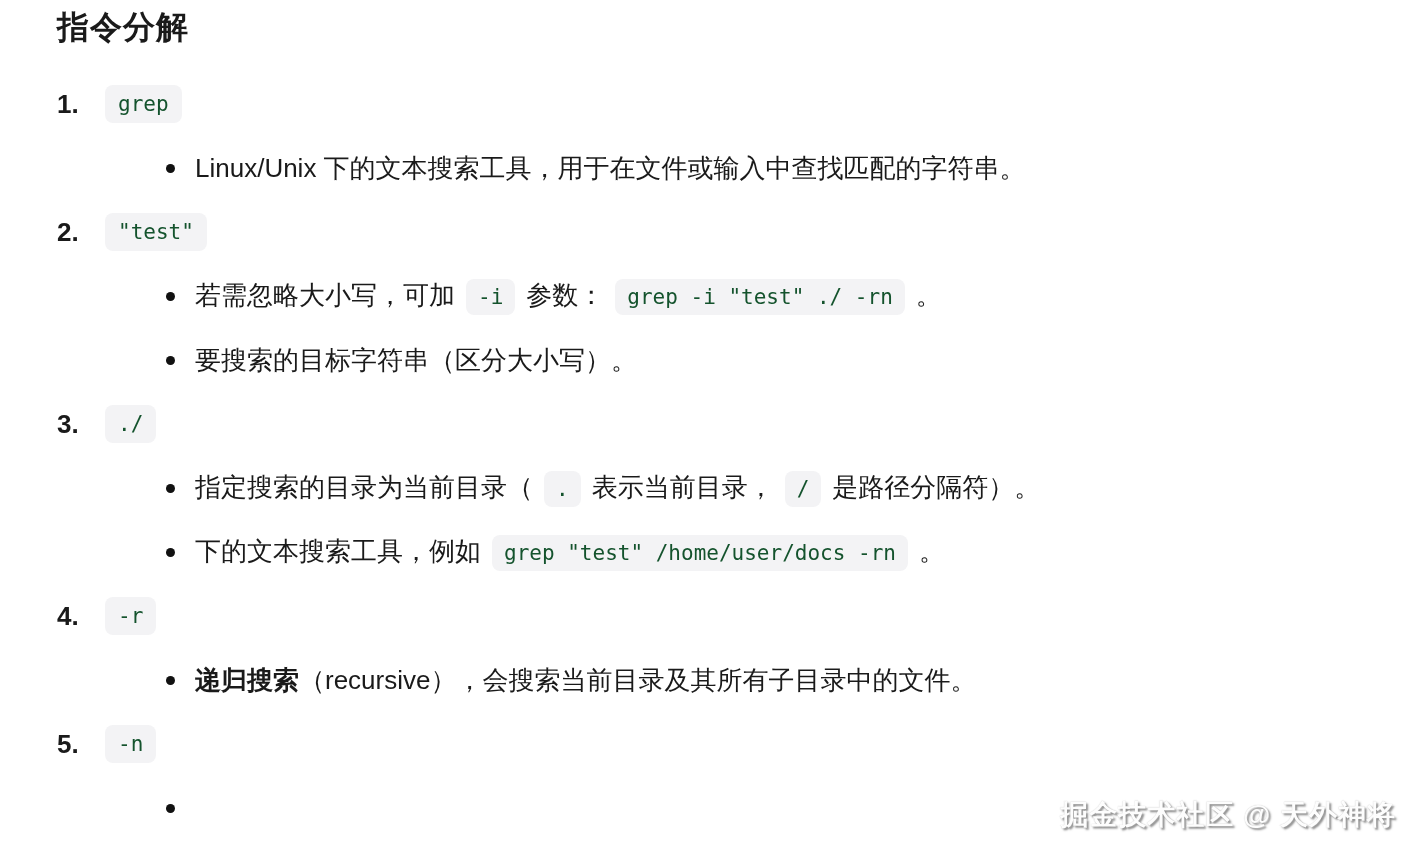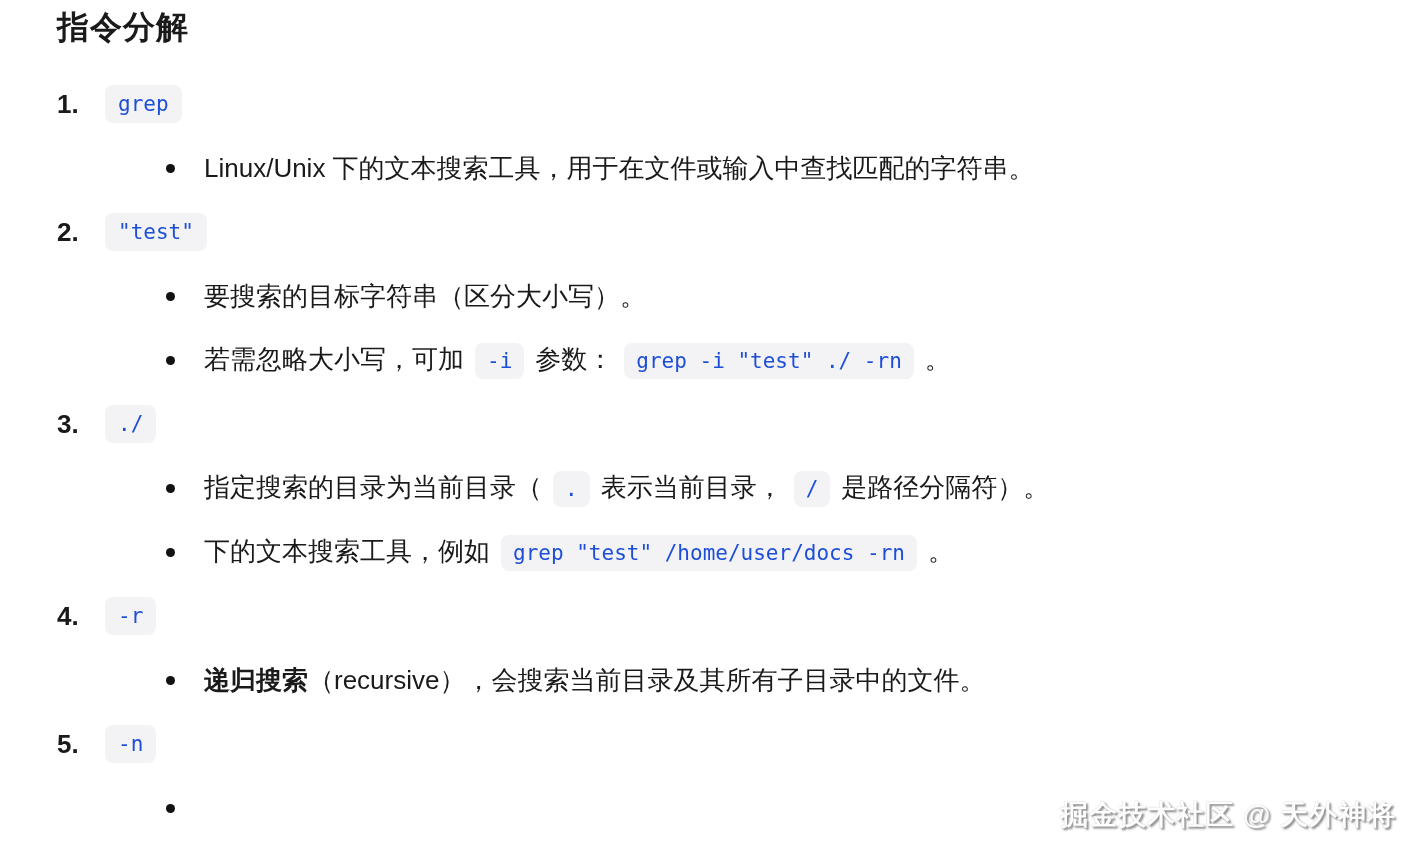--- a/index.html
+++ b/index.html
@@ -37,42 +37,42 @@
     font-weight: 600;
     flex: 0 0 auto;
   }
   .chip {
     display: inline-block;
     background: #f3f3f5;
     border-radius: 8px;
     padding: 7px 13px;
     font-family: "DejaVu Sans Mono", monospace;
     font-size: 21px;
-    color: #1d4ed8;
+    color: #14532d;
     white-space: nowrap;
     vertical-align: baseline;
   }
   .chip.inline {
     margin: 0 11px;
     padding: 6px 12px;
   }
   .bul {
     margin-left: 109px;
   }
   .dot {
     width: 9px;
     height: 9px;
     border-radius: 50%;
     background: #111111;
     margin-right: 20px;
     flex: 0 0 auto;
   }
   .txt {
     font-size: 26px;
-    margin: 9px;
+    margin: 0;
     white-space: nowrap;
   }
   .bold {
     font-weight: 700;
     text-align: right;
   }
   .watermark {
     position: absolute;
     right: 26px;
     bottom: 16px;
@@ -98,25 +98,25 @@
     <span class="dot"></span>
     <p class="txt"><span>Linux/Unix 下的文本搜索工具，用于在文件或输入中查找匹配的字符串。</span></p>
   </div>
 
   <div class="row">
     <span class="num">2.</span>
     <span class="chip">"test"</span>
   </div>
   <div class="row bul">
     <span class="dot"></span>
-    <p class="txt"><span>要搜索的目标字符串（区分大小写）。</span></p>
+    <p class="txt"><span>若需忽略大小写，可加</span><span class="chip inline">-i</span><span>参数：</span><span class="chip inline">grep -i "test" ./ -rn</span><span>。</span></p>
   </div>
   <div class="row bul">
     <span class="dot"></span>
-    <p class="txt"><span>若需忽略大小写，可加</span><span class="chip inline">-i</span><span>参数：</span><span class="chip inline">grep -i "test" ./ -rn</span><span>。</span></p>
+    <p class="txt"><span>要搜索的目标字符串（区分大小写）。</span></p>
   </div>
 
   <div class="row">
     <span class="num">3.</span>
     <span class="chip">./</span>
   </div>
   <div class="row bul">
     <span class="dot"></span>
     <p class="txt"><span>指定搜索的目录为当前目录（</span><span class="chip inline">.</span><span>表示当前目录，</span><span class="chip inline">/</span><span>是路径分隔符）。</span></p>
   </div>

